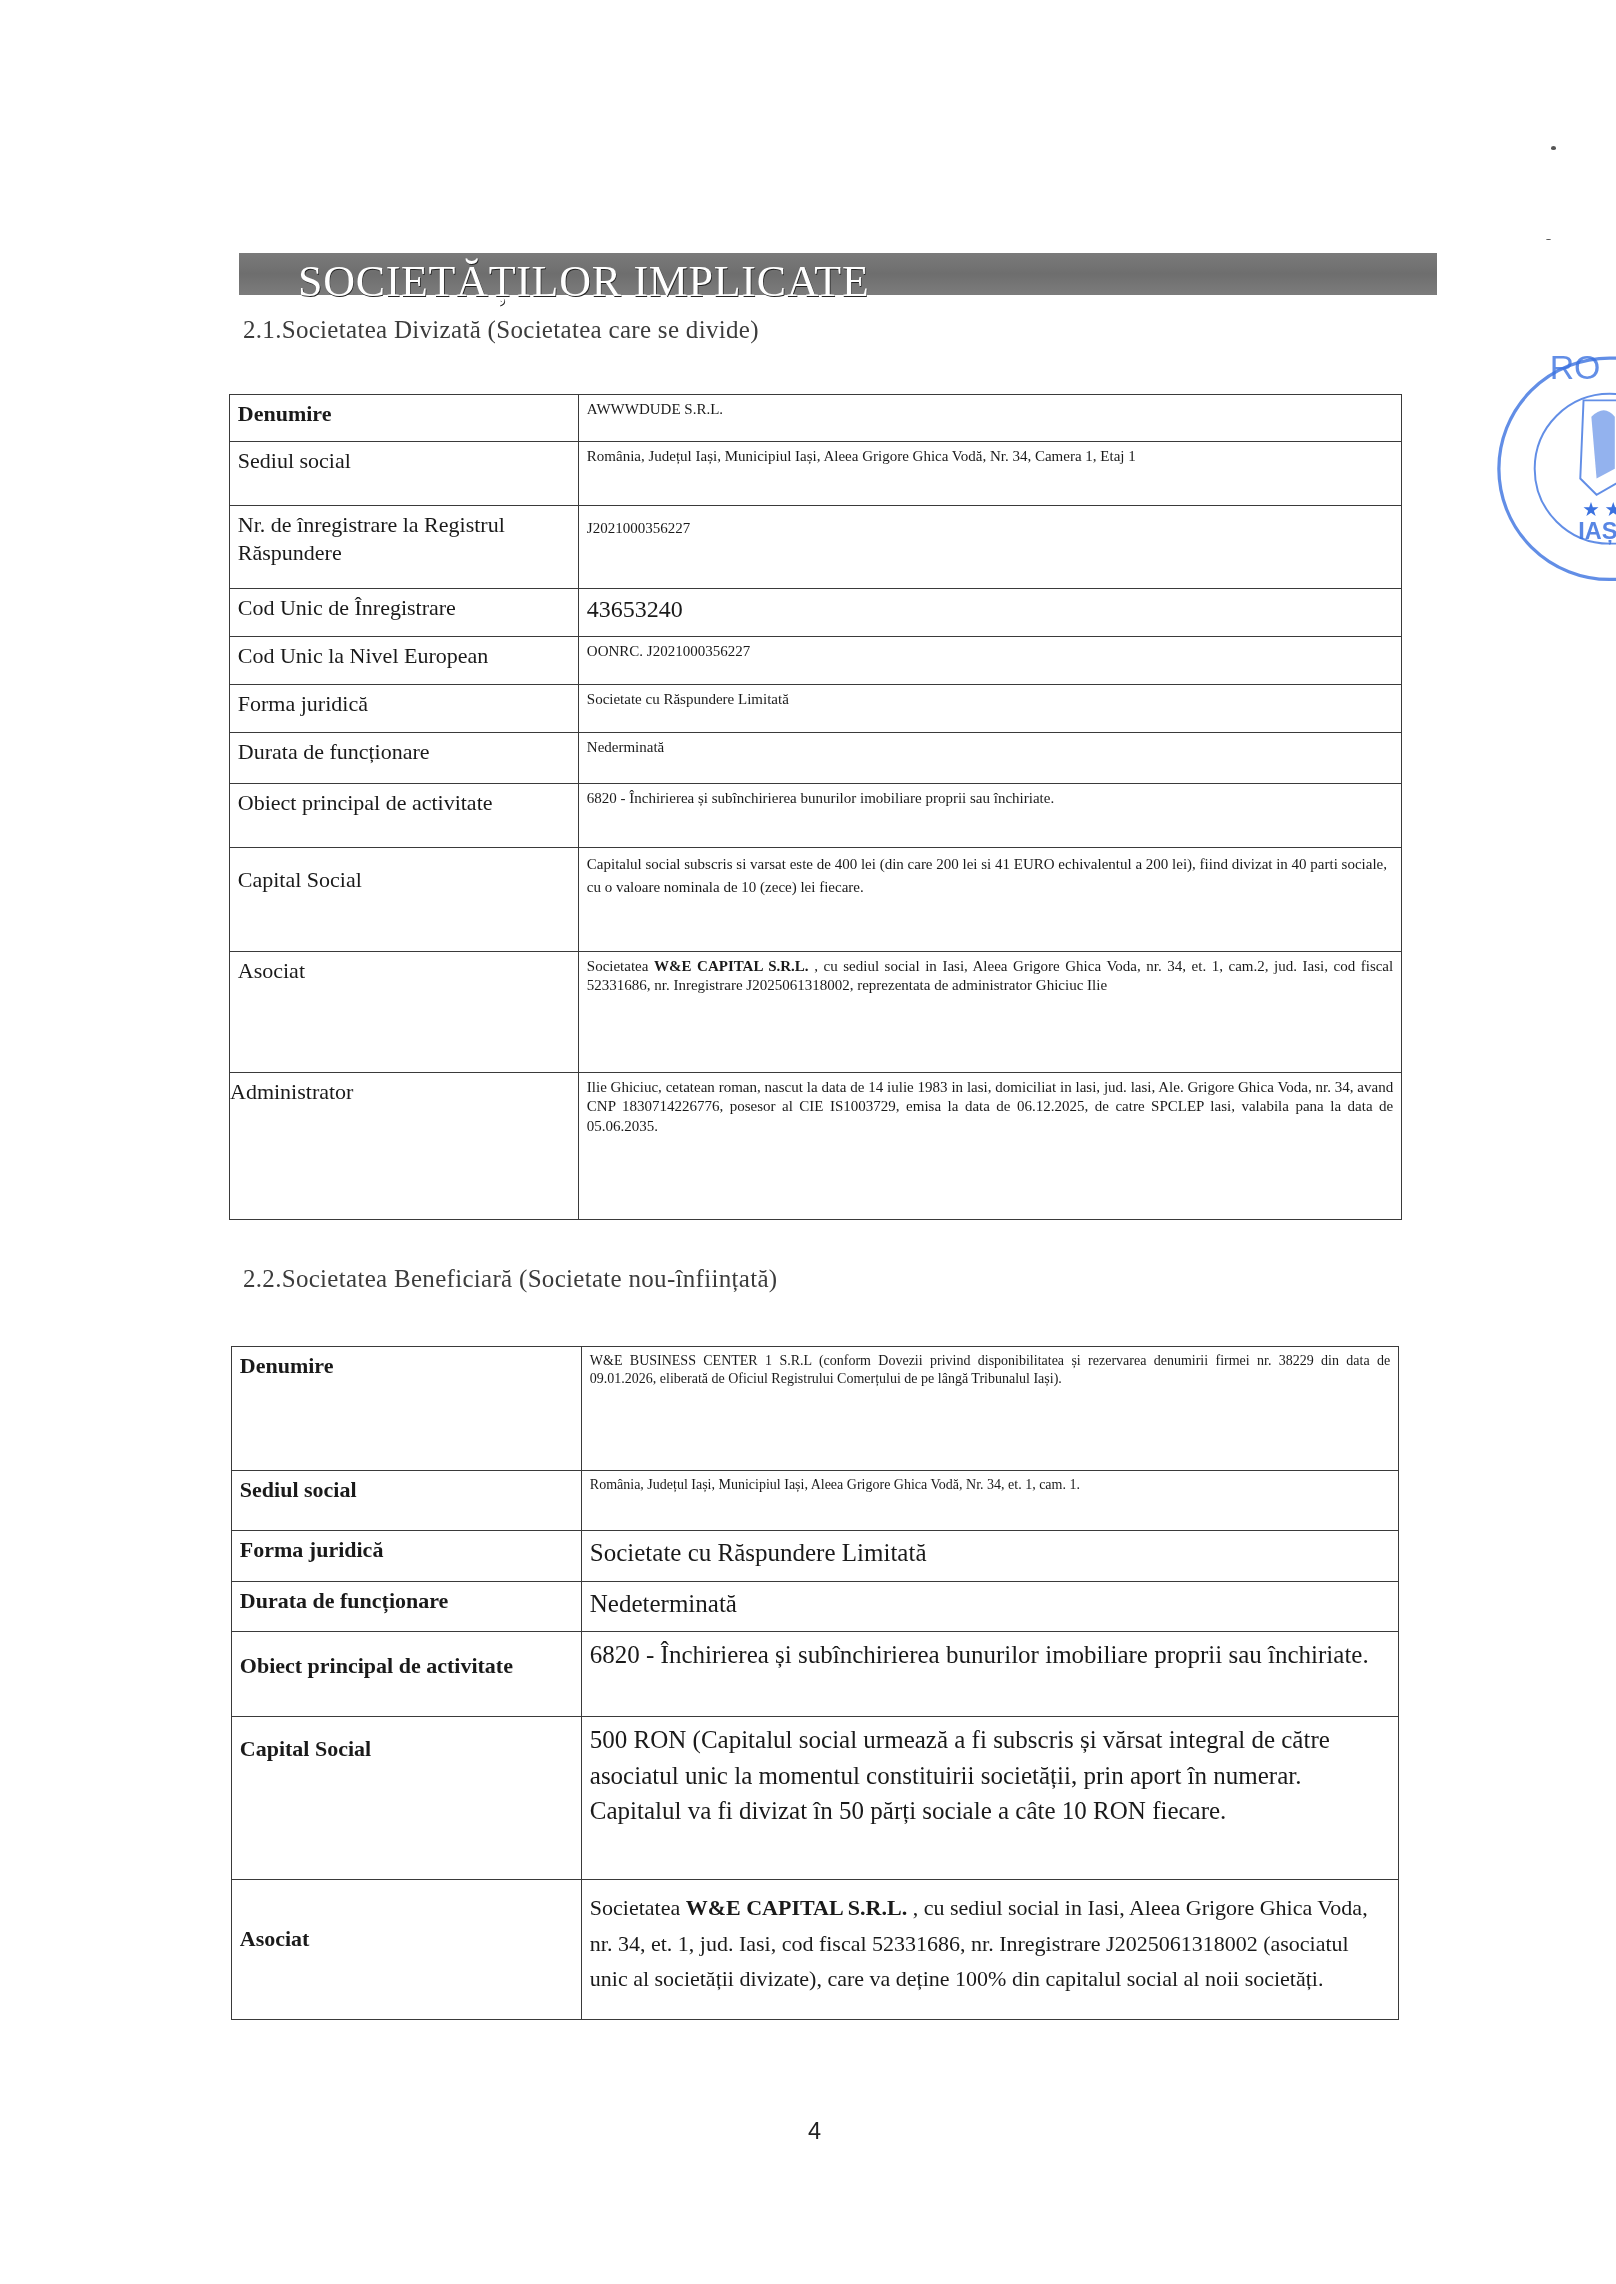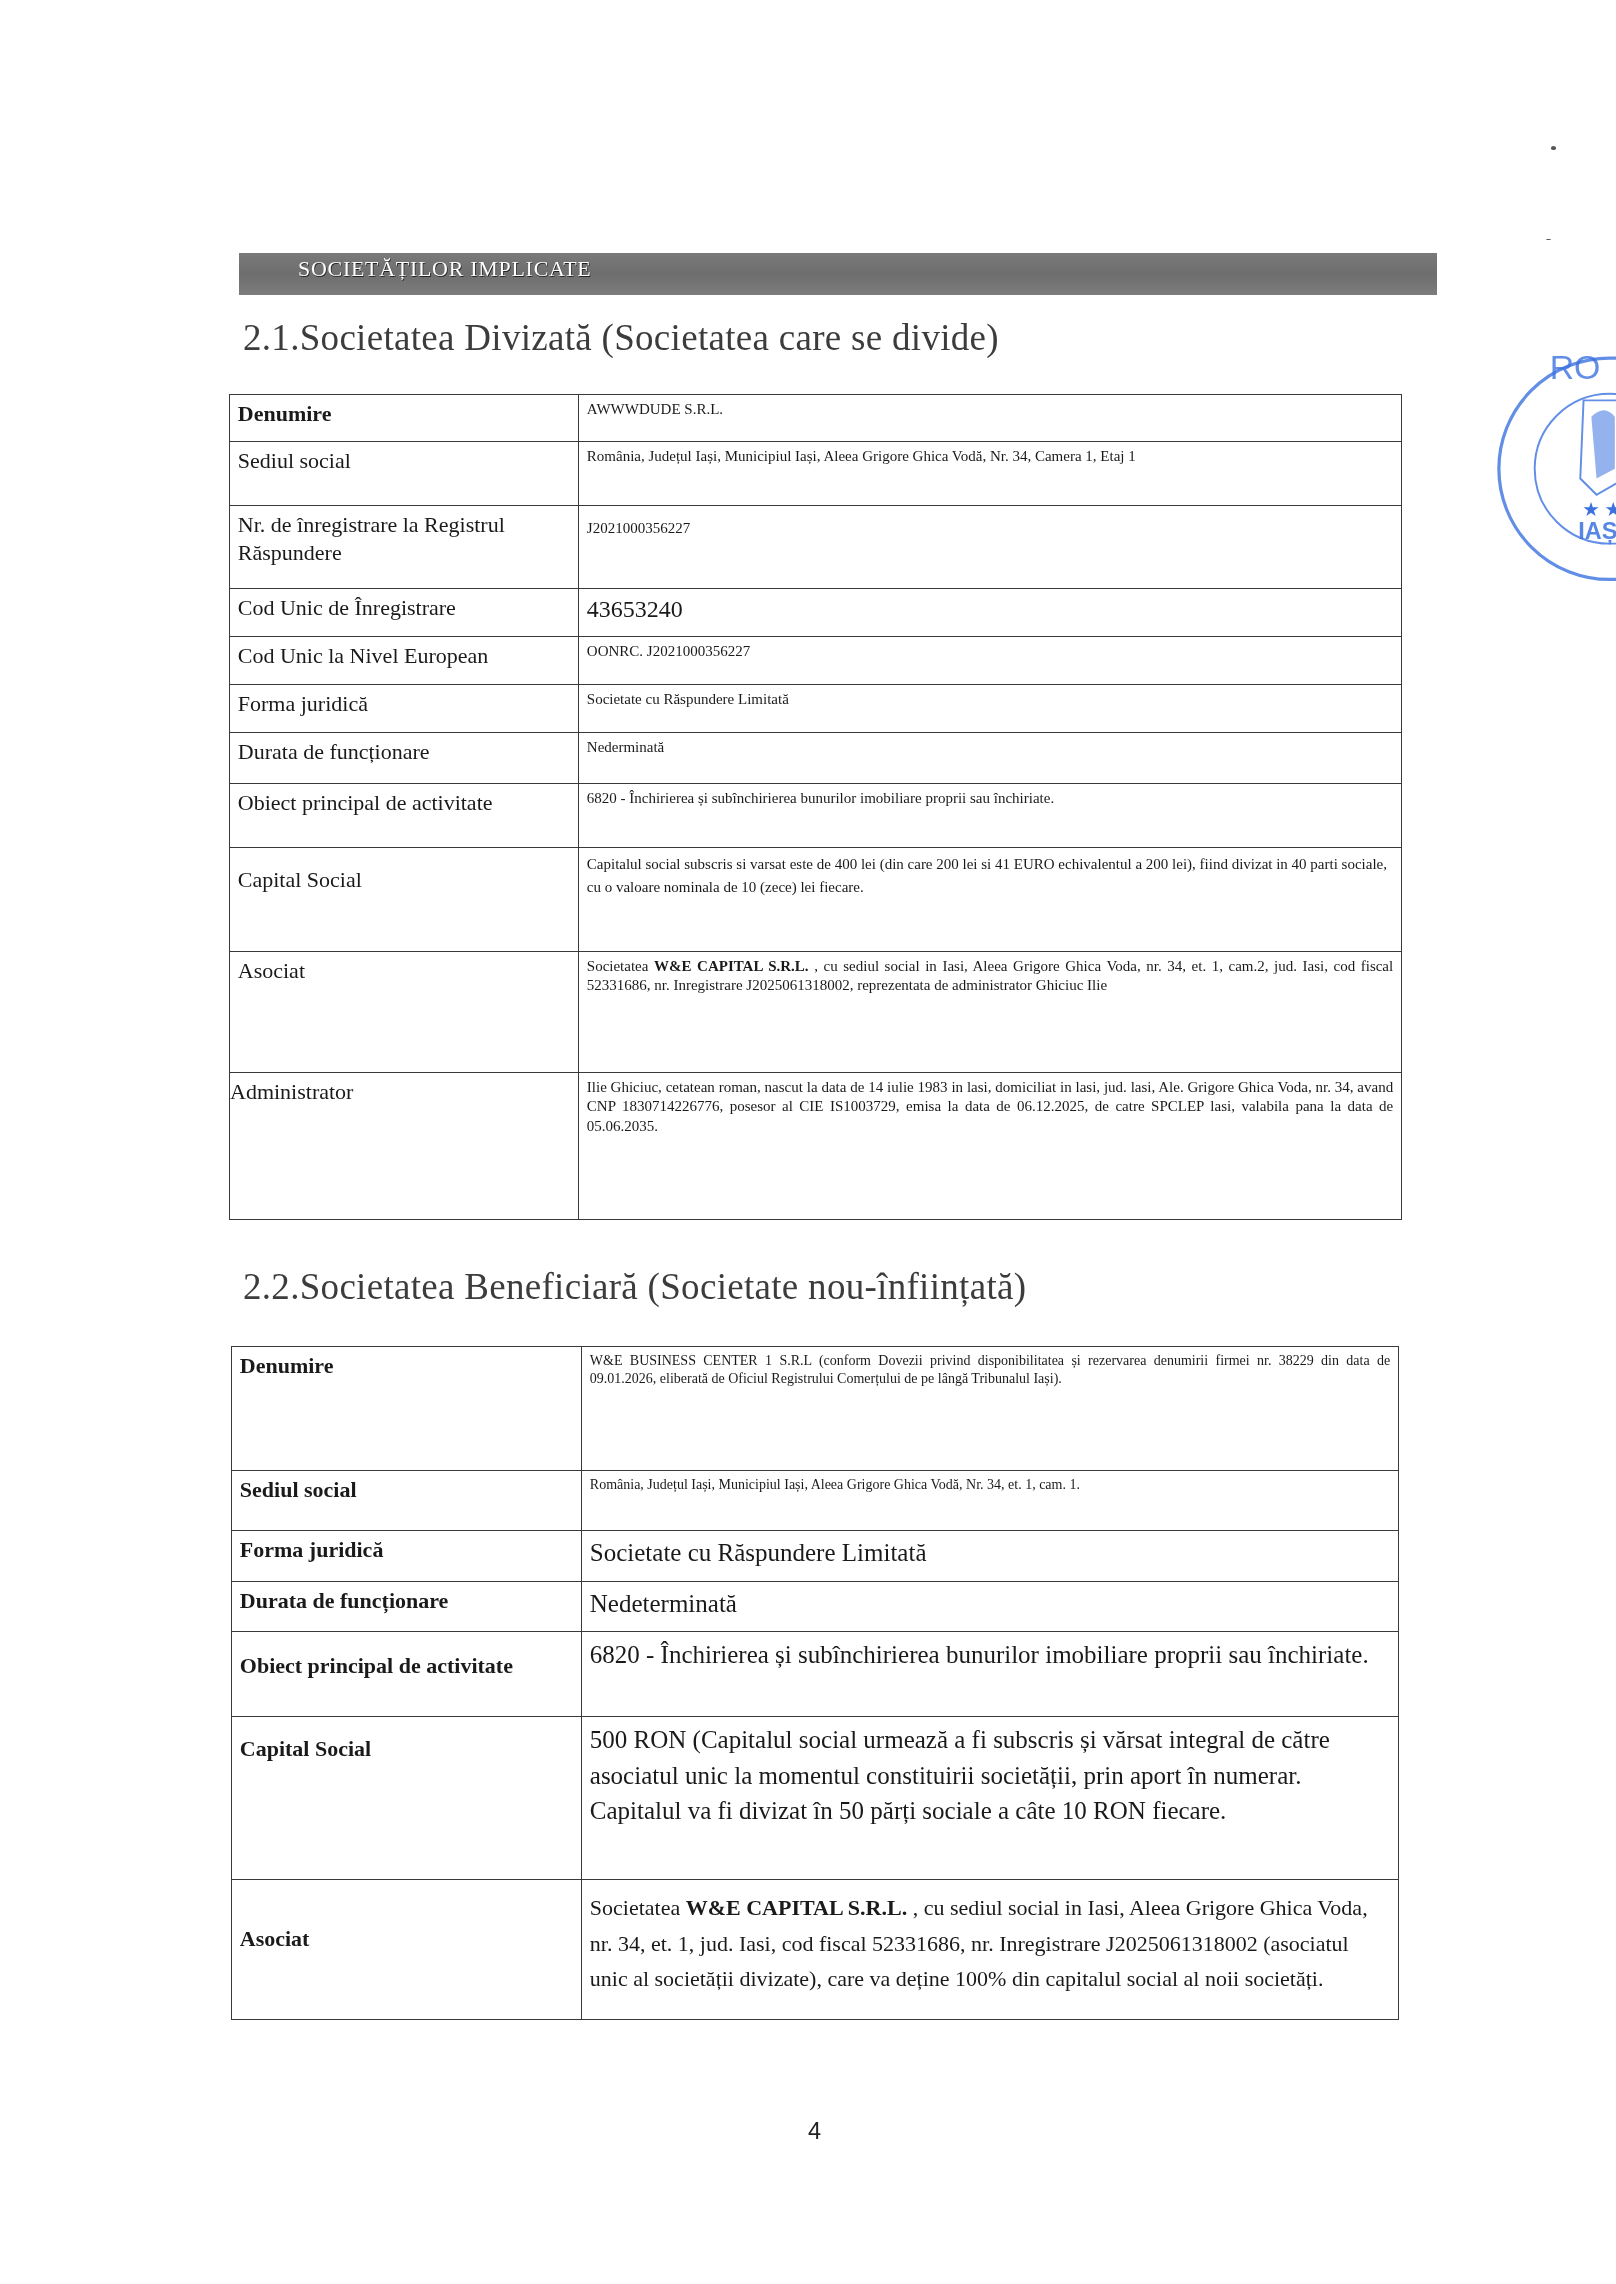--- a/index.html
+++ b/index.html
@@ -8,26 +8,26 @@
     font-family: "Liberation Serif", "DejaVu Serif", serif; color: #1a1a1a;
   }
   .speck { position: absolute; background: #555; border-radius: 50%; }
 
   .header-band {
     position: absolute; left: 239px; top: 253px; width: 1198px; height: 42px;
     background: linear-gradient(#7a7a7a, #6e6e6e 50%, #7c7c7c);
   }
   .header-band .title {
     position: absolute; left: 59px; top: 2.6px;
-    font-family: "Liberation Serif", serif; font-size: 22px; color: #ffffff;
+    font-family: "Liberation Serif", serif; font-size: 44px; color: #ffffff;
     letter-spacing: 0.7px; text-shadow: 0.7px 0.7px 0 #222;
   }
 
   .section-heading {
-    position: absolute; font-size: 37px; color: #3c3c3c; letter-spacing: 0.3px;
+    position: absolute; font-size: 25px; color: #3c3c3c; letter-spacing: 0.3px;
   }
   #h21 { left: 243px; top: 316px; }
   #h22 { left: 243px; top: 1265px; }
 
   table.doc { position: absolute; border-collapse: collapse; table-layout: fixed; }
   table.doc td {
     border: 1.3px solid #3a3a3a; vertical-align: top; font-size: 14px; line-height: 1.28;
     padding: 5.2px 7.8px;
   }
   #t1 { left: 229px; top: 394px; width: 1173px; }

